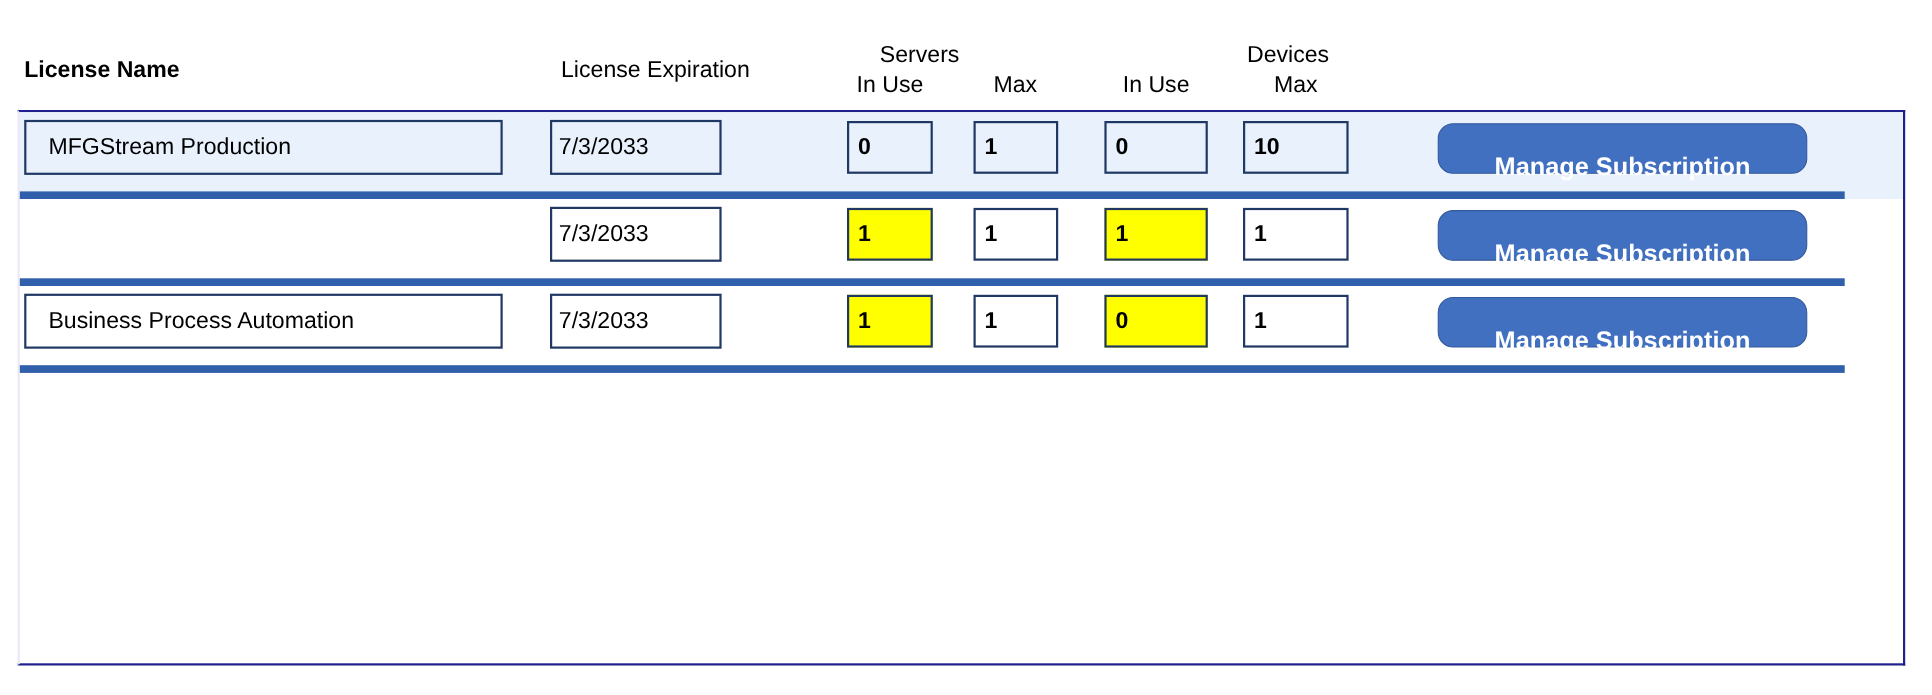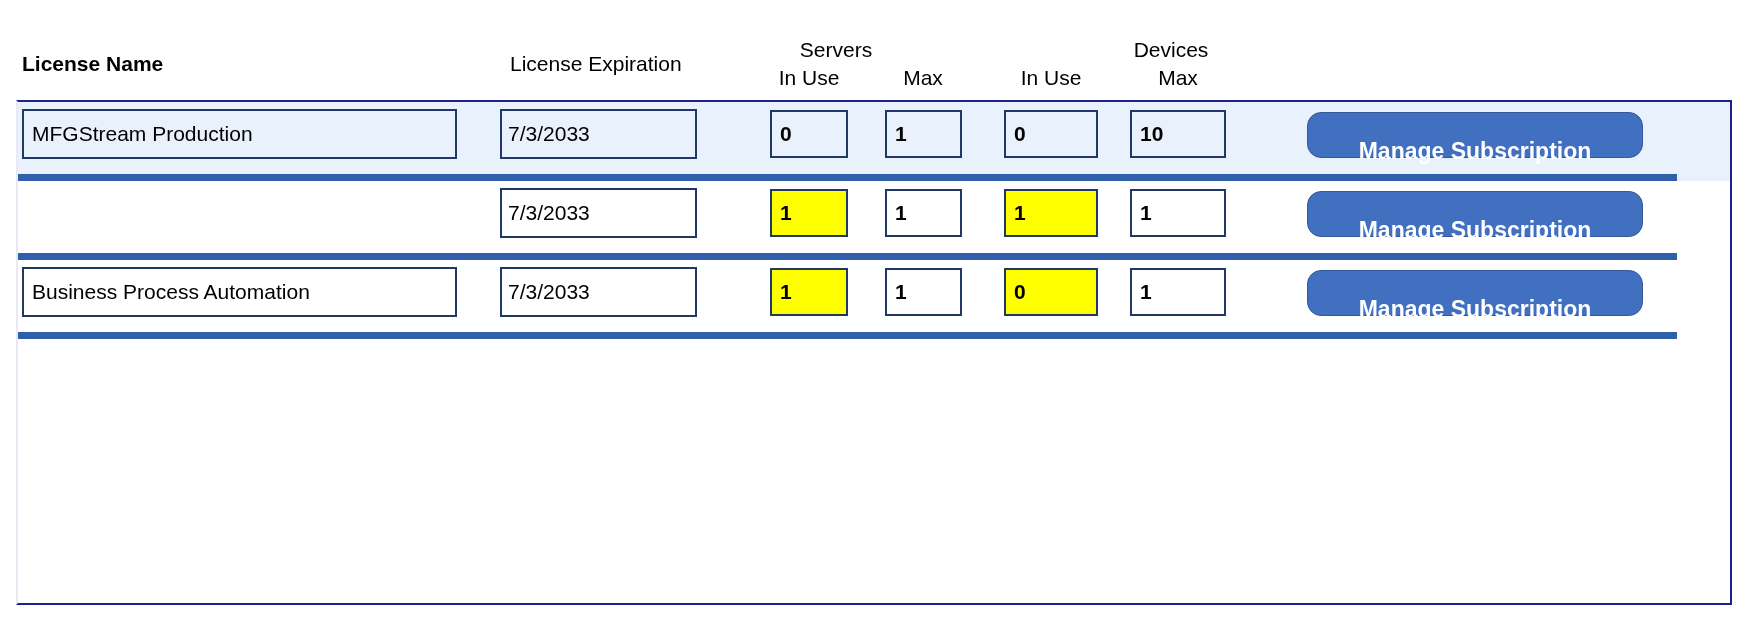--- a/index.html
+++ b/index.html
@@ -28,22 +28,22 @@
   .row.selected{background:#e9f2fc;}
   .row-divider{
     position:absolute;left:0;top:72px;width:1659px;height:7px;
     background:#305fac;
   }
   .field,.cell{
     position:absolute;box-sizing:border-box;background:transparent;
     border:2px solid #203864;display:flex;align-items:center;
     font-size:21px;color:#000;overflow:hidden;white-space:nowrap;
   }
-  .name-field{left:4px;top:7px;width:435px;height:50px;padding-left:8px;}
-  .exp-field{left:482px;top:7px;width:197px;height:50px;padding-left:6px;}
+  .name-field{left:4px;top:7px;width:435px;height:50px;padding-left:20px;}
+  .exp-field{left:482px;top:7px;width:156px;height:50px;padding-left:6px;}
   .cell{font-weight:bold;padding-left:8px;top:8px;height:48px;}
   .cell.srv-inuse{left:752px;width:78px;}
   .cell.srv-max{left:867px;width:77px;}
   .cell.dev-inuse{left:986px;width:94px;}
   .cell.dev-max{left:1112px;width:96px;}
   .cell.yellow{background:#ffff00;}
   .manage-btn{
     position:absolute;left:1289px;top:10px;width:336px;height:46px;
     background:#4170c0;border:1px solid #35589b;border-radius:14px;
     color:#ffffff;font-family:"Liberation Sans",sans-serif;

